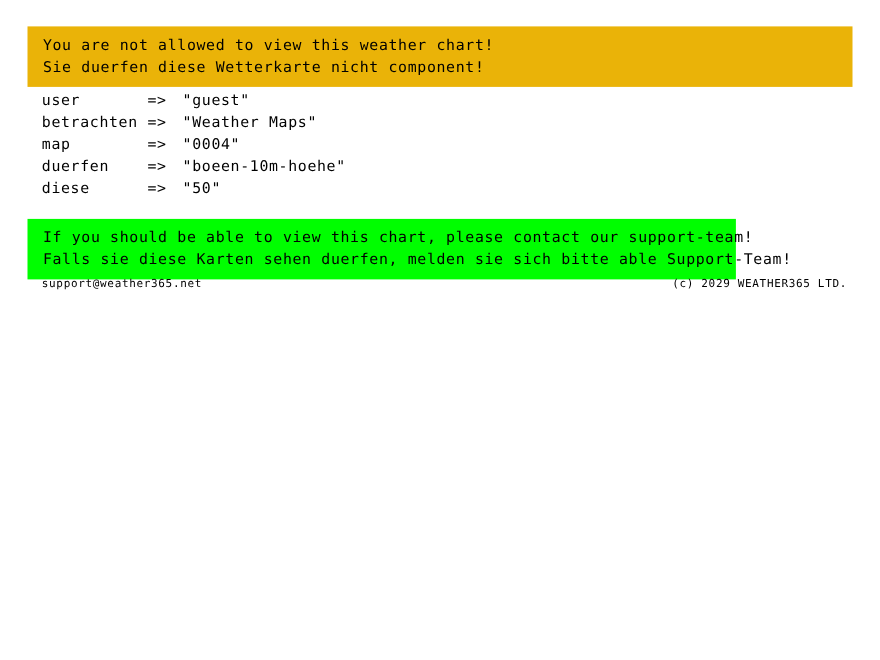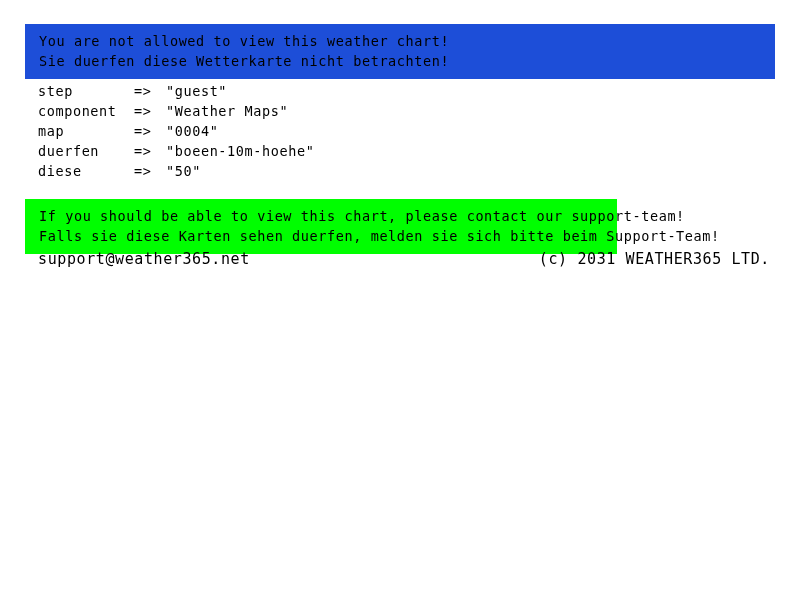--- a/index.html
+++ b/index.html
@@ -32,28 +32,28 @@
     font-size: 13.5px;
     line-height: 20px;
     letter-spacing: 0.6px;
     white-space: nowrap;
   }
 
   .banner-error {
     left: 25px;
     top: 24px;
     width: 750px;
-    background: #1d4ed8;
+    background: #eab308;
     color: #000000;
   }
 
   .banner-ok {
     left: 25px;
     top: 199px;
-    width: 592px;
+    width: 644px;
     background: #00fe00;
     color: #000000;
   }
 
   .banner-line {
     display: block;
   }
 
   .params {
     position: absolute;
@@ -85,64 +85,64 @@
     display: inline-block;
   }
 
   .footer {
     position: absolute;
     left: 38px;
     top: 249px;
     width: 732px;
     height: 20px;
     line-height: 20px;
-    font-size: 15px;
+    font-size: 10px;
     letter-spacing: 0.6px;
     white-space: nowrap;
   }
 
   .footer-left {
     float: left;
   }
 
   .footer-right {
     float: right;
   }
 </style>
 </head>
 <body>
 
 <div class="page">
 
   <div class="banner banner-error">
     <span class="banner-line">You are not allowed to view this weather chart!</span>
-    <span class="banner-line">Sie duerfen diese Wetterkarte nicht betrachten!</span>
+    <span class="banner-line">Sie duerfen diese Wetterkarte nicht component!</span>
   </div>
 
   <div class="params">
     <div class="param-row">
-      <span class="param-key">step</span><span class="param-arrow">=&gt;</span><span class="param-value">"guest"</span>
+      <span class="param-key">user</span><span class="param-arrow">=&gt;</span><span class="param-value">"guest"</span>
     </div>
     <div class="param-row">
-      <span class="param-key">component</span><span class="param-arrow">=&gt;</span><span class="param-value">"Weather Maps"</span>
+      <span class="param-key">betrachten</span><span class="param-arrow">=&gt;</span><span class="param-value">"Weather Maps"</span>
     </div>
     <div class="param-row">
       <span class="param-key">map</span><span class="param-arrow">=&gt;</span><span class="param-value">"0004"</span>
     </div>
     <div class="param-row">
       <span class="param-key">duerfen</span><span class="param-arrow">=&gt;</span><span class="param-value">"boeen-10m-hoehe"</span>
     </div>
     <div class="param-row">
       <span class="param-key">diese</span><span class="param-arrow">=&gt;</span><span class="param-value">"50"</span>
     </div>
   </div>
 
   <div class="banner banner-ok">
     <span class="banner-line">If you should be able to view this chart, please contact our support-team!</span>
-    <span class="banner-line">Falls sie diese Karten sehen duerfen, melden sie sich bitte beim Support-Team!</span>
+    <span class="banner-line">Falls sie diese Karten sehen duerfen, melden sie sich bitte able Support-Team!</span>
   </div>
 
   <div class="footer">
     <span class="footer-left">support@weather365.net</span>
-    <span class="footer-right">(c) 2031 WEATHER365 LTD.</span>
+    <span class="footer-right">(c) 2029 WEATHER365 LTD.</span>
   </div>
 
 </div>
 
 </body></html>

